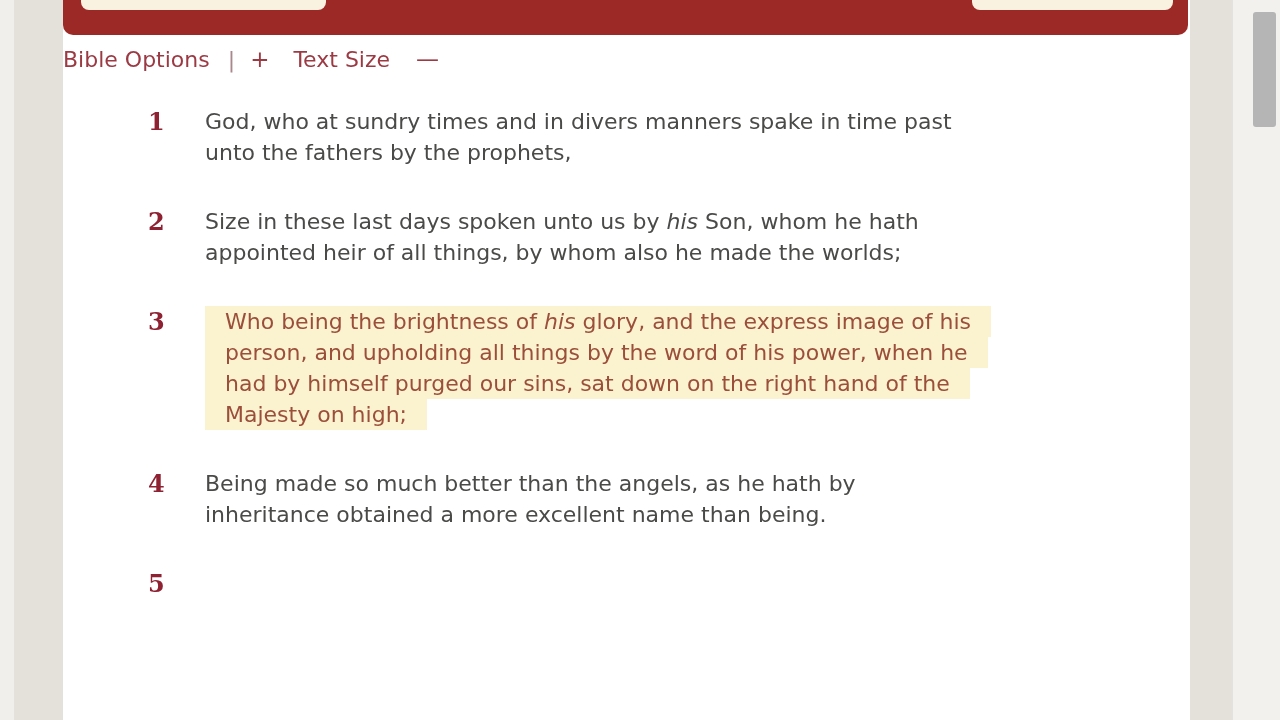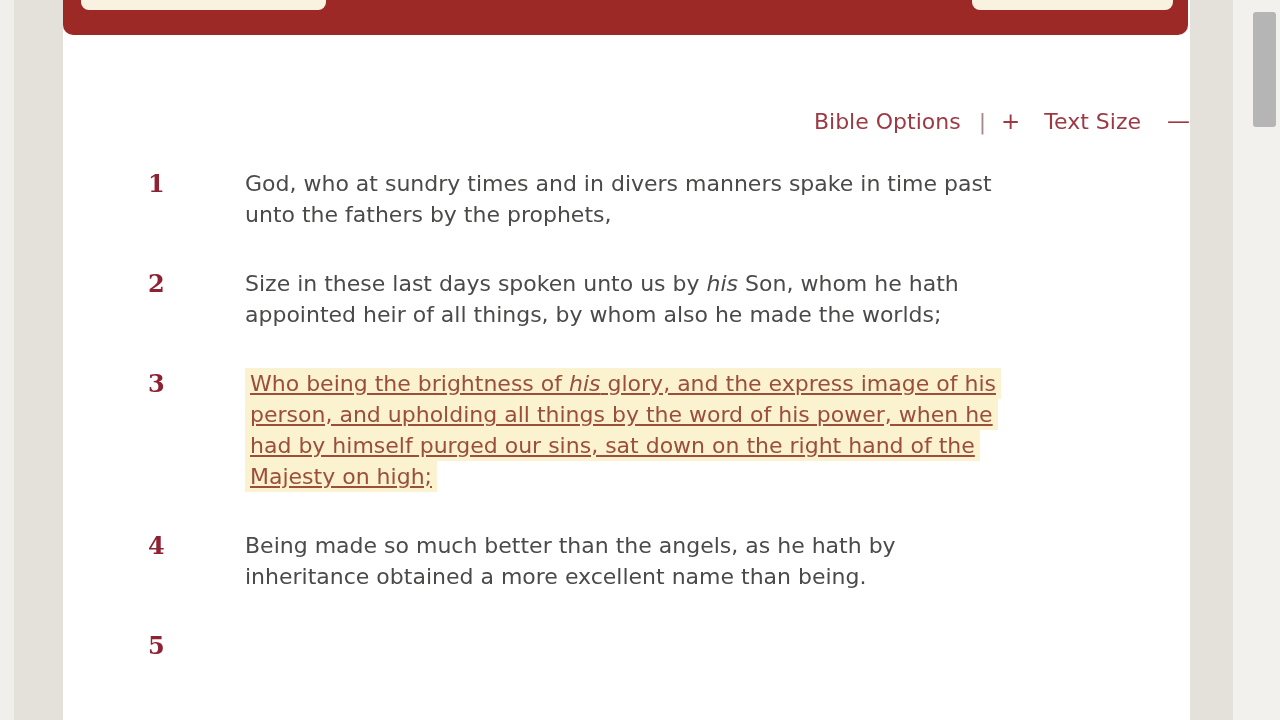--- a/index.html
+++ b/index.html
@@ -11,34 +11,34 @@
   *{margin:0;padding:0;box-sizing:border-box;}
   html,body{width:1280px;height:720px;overflow:hidden;}
   body{font-family:"DejaVu Sans","Liberation Sans",sans-serif;background:var(--page_beige);}
   .stage{position:relative;width:1280px;height:720px;background:var(--page_beige);overflow:hidden;}
   .left-strip{position:absolute;left:0;top:0;width:14px;height:720px;background:var(--left_strip);}
   .card{position:absolute;left:63px;top:0;width:1127px;height:720px;background:var(--card_white);}
   .header-bar{position:absolute;left:0;top:-22px;width:1125px;height:57px;background:var(--header_red);border-radius:10px;}
   .hdr-btn{position:absolute;top:2px;height:30px;background:var(--button_cream);border-radius:8px;}
   .hdr-btn.left{left:18px;width:245px;}
   .hdr-btn.right{left:909px;width:201px;}
-  .toolbar{padding-top:106px;text-align:right;font-size:22px;color:var(--toolbar_link);line-height:30px;}
+  .toolbar{padding-top:44px;text-align:left;font-size:22px;color:var(--toolbar_link);line-height:30px;}
   .toolbar a{color:var(--toolbar_link);text-decoration:none;cursor:pointer;}
   .toolbar .sep{color:#a8888c;margin:0 15px 0 18px;}
   .toolbar .plus{margin-right:24px;font-size:23px;}
   .toolbar .tslabel{margin-right:26px;}
   .toolbar .minus{font-size:23px;}
   .verses{margin-top:31px;padding-left:85px;}
   .verse{display:flex;margin-bottom:38px;}
   .vnum{width:57px;flex:0 0 57px;font-family:"DejaVu Serif","Liberation Serif",serif;
         font-weight:bold;font-size:24px;line-height:31px;color:var(--verse_number);cursor:pointer;}
   .vtext{font-size:22px;line-height:31px;color:var(--verse_text);white-space:pre-line;
-         max-width:900px;cursor:pointer;margin-left:40px;}
-  .hl{background:var(--highlight_bg);color:var(--highlight_text);padding:3px 5px;
-      -webkit-box-decoration-break:clone;box-decoration-break:clone;text-decoration:underline;}
+         max-width:900px;cursor:pointer;}
+  .hl{background:var(--highlight_bg);color:var(--highlight_text);padding:3px 20px;
+      -webkit-box-decoration-break:clone;box-decoration-break:clone;}
   .scroll-track{position:absolute;right:0;top:0;width:48px;height:720px;background:var(--scrollbar_track);border-left:1px solid #e3e2df;}
   .scroll-thumb{position:absolute;left:20px;top:12px;width:23px;height:115px;background:var(--scrollbar_thumb);border-radius:3px;}
 </style>
 </head>
 <body>
 
 <div class="stage">
   <div class="left-strip"></div>
 
   <div class="card">

